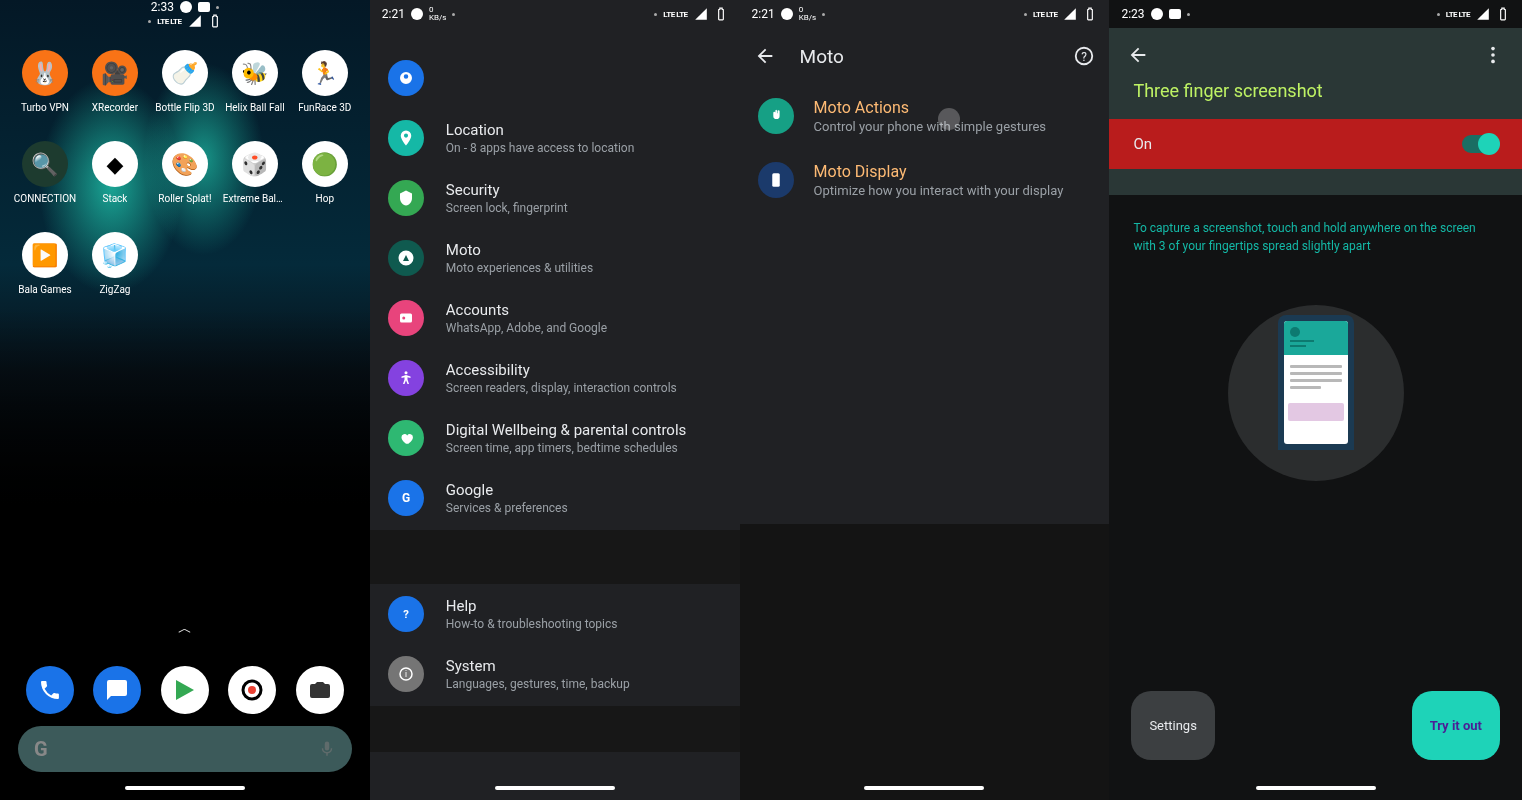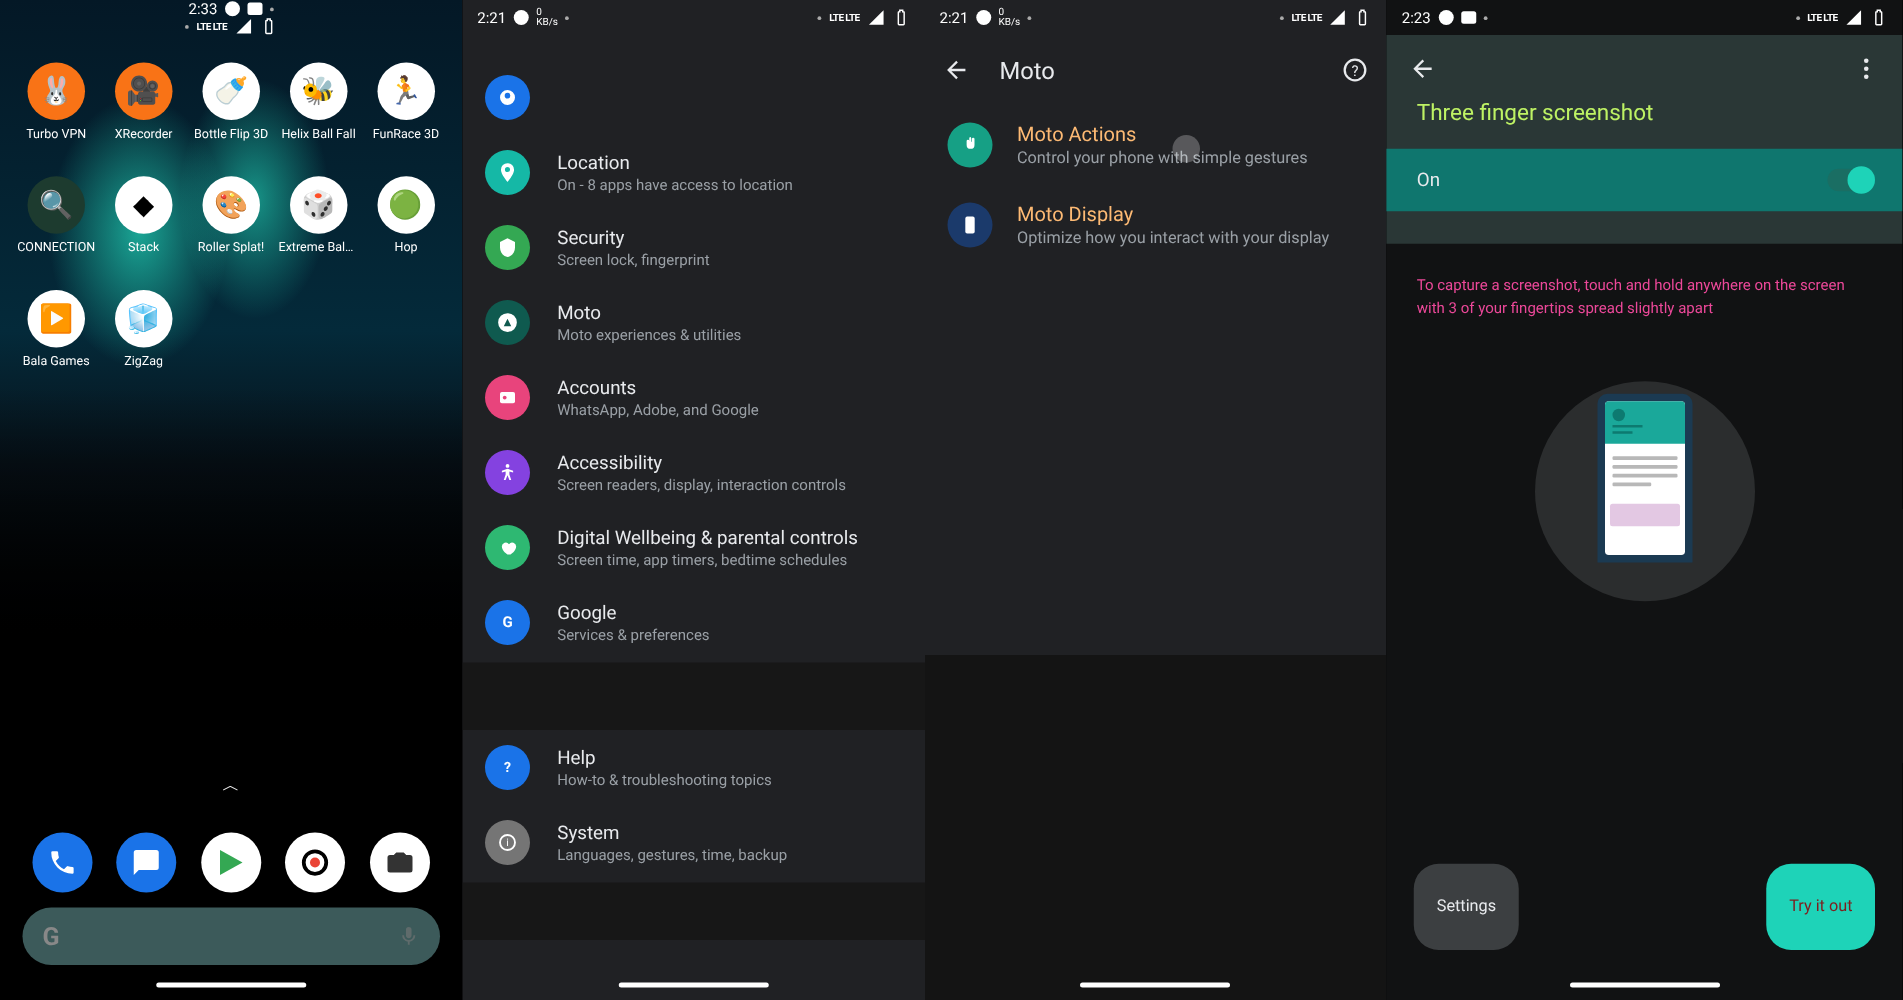--- a/index.html
+++ b/index.html
@@ -54,38 +54,38 @@
 .mototxt .t{font-size:16px;color:#fdba74;}
 .mototxt .s{font-size:13px;color:#9aa0a6;margin-top:2px;}
 .touch{position:absolute;top:108px;left:198px;width:22px;height:22px;border-radius:50%;background:rgba(255,255,255,.25);}
 .s2 .darkfill{position:absolute;bottom:0;left:0;right:0;height:276px;background:#141414;}
 
 .s3{background:#111213;}
 .s3 .hero{background:#2a3736;padding-bottom:26px;}
 .s3 .topbar{display:flex;align-items:center;padding:16px 18px 8px;gap:20px;}
 .s3 .topbar svg{width:22px;height:22px;fill:#e8eaed;}
 .s3 .bigtitle{font-size:18px;color:#bef264;padding:6px 24px 18px;font-weight:400;}
-.s3 .onrow{display:flex;align-items:flex-end;justify-content:space-between;padding:16px 24px;background:#0f766e;}
+.s3 .onrow{display:flex;align-items:flex-end;justify-content:space-between;padding:16px 24px;background:#b91c1c;}
 .s3 .onrow .on{font-size:15px;color:#e8eaed;}
 .toggle{width:36px;height:18px;border-radius:10px;background:#1a6e63;position:relative;}
 .toggle::after{content:"";position:absolute;right:-2px;top:-2px;width:22px;height:22px;border-radius:50%;background:#1ed3b8;}
-.s3 .instr{font-size:12px;color:#ec4899;padding:24px 24px 0;line-height:1.5;}
+.s3 .instr{font-size:12px;color:#14b8a6;padding:24px 24px 0;line-height:1.5;}
 .demo{margin:50px auto 0;width:176px;height:176px;border-radius:50%;background:#2b2d2e;display:flex;align-items:flex-start;justify-content:center;padding-top:10px;}
 .phone{width:76px;height:135px;border-radius:8px 8px 0 0;background:#1b3a52;padding:6px;display:flex;flex-direction:column;}
 .phone .scr{flex:1;background:#fff;border-radius:3px;display:flex;flex-direction:column;}
 .phone .hdr{height:34px;background:#1aa89a;border-radius:3px 3px 0 0;padding:6px;}
 .phone .hdr .c{width:10px;height:10px;border-radius:50%;background:#0d7a70;margin-bottom:3px;}
 .phone .hdr .l{height:2px;background:#0d7a70;width:24px;margin-bottom:3px;}
 .phone .body{padding:6px;}
 .phone .body .ln{height:3px;background:#b8b8b8;margin:4px 0;border-radius:1px;}
 .phone .sel{height:18px;background:#e3c8e3;border-radius:2px;margin:4px;}
 .s3 .btm{position:absolute;bottom:40px;left:0;right:0;display:flex;justify-content:space-between;padding:0 22px;}
 .btn{padding:27px 18px;border-radius:20px;font-size:13px;border:none;cursor:pointer;}
 .btn.gray{background:#3c3f41;color:#e8eaed;}
-.btn.teal{background:#1ed3b8;color:#7f1d1d;font-weight:400;}
+.btn.teal{background:#1ed3b8;color:#4c1d95;font-weight:700;}
 .spacer{flex:1;}
 </style>
 </head>
 <body>
 
 <div class="screen s0">
   <div class="wall"></div>
   <div class="status">
     <div class="left">
       <span>2:33</span>

